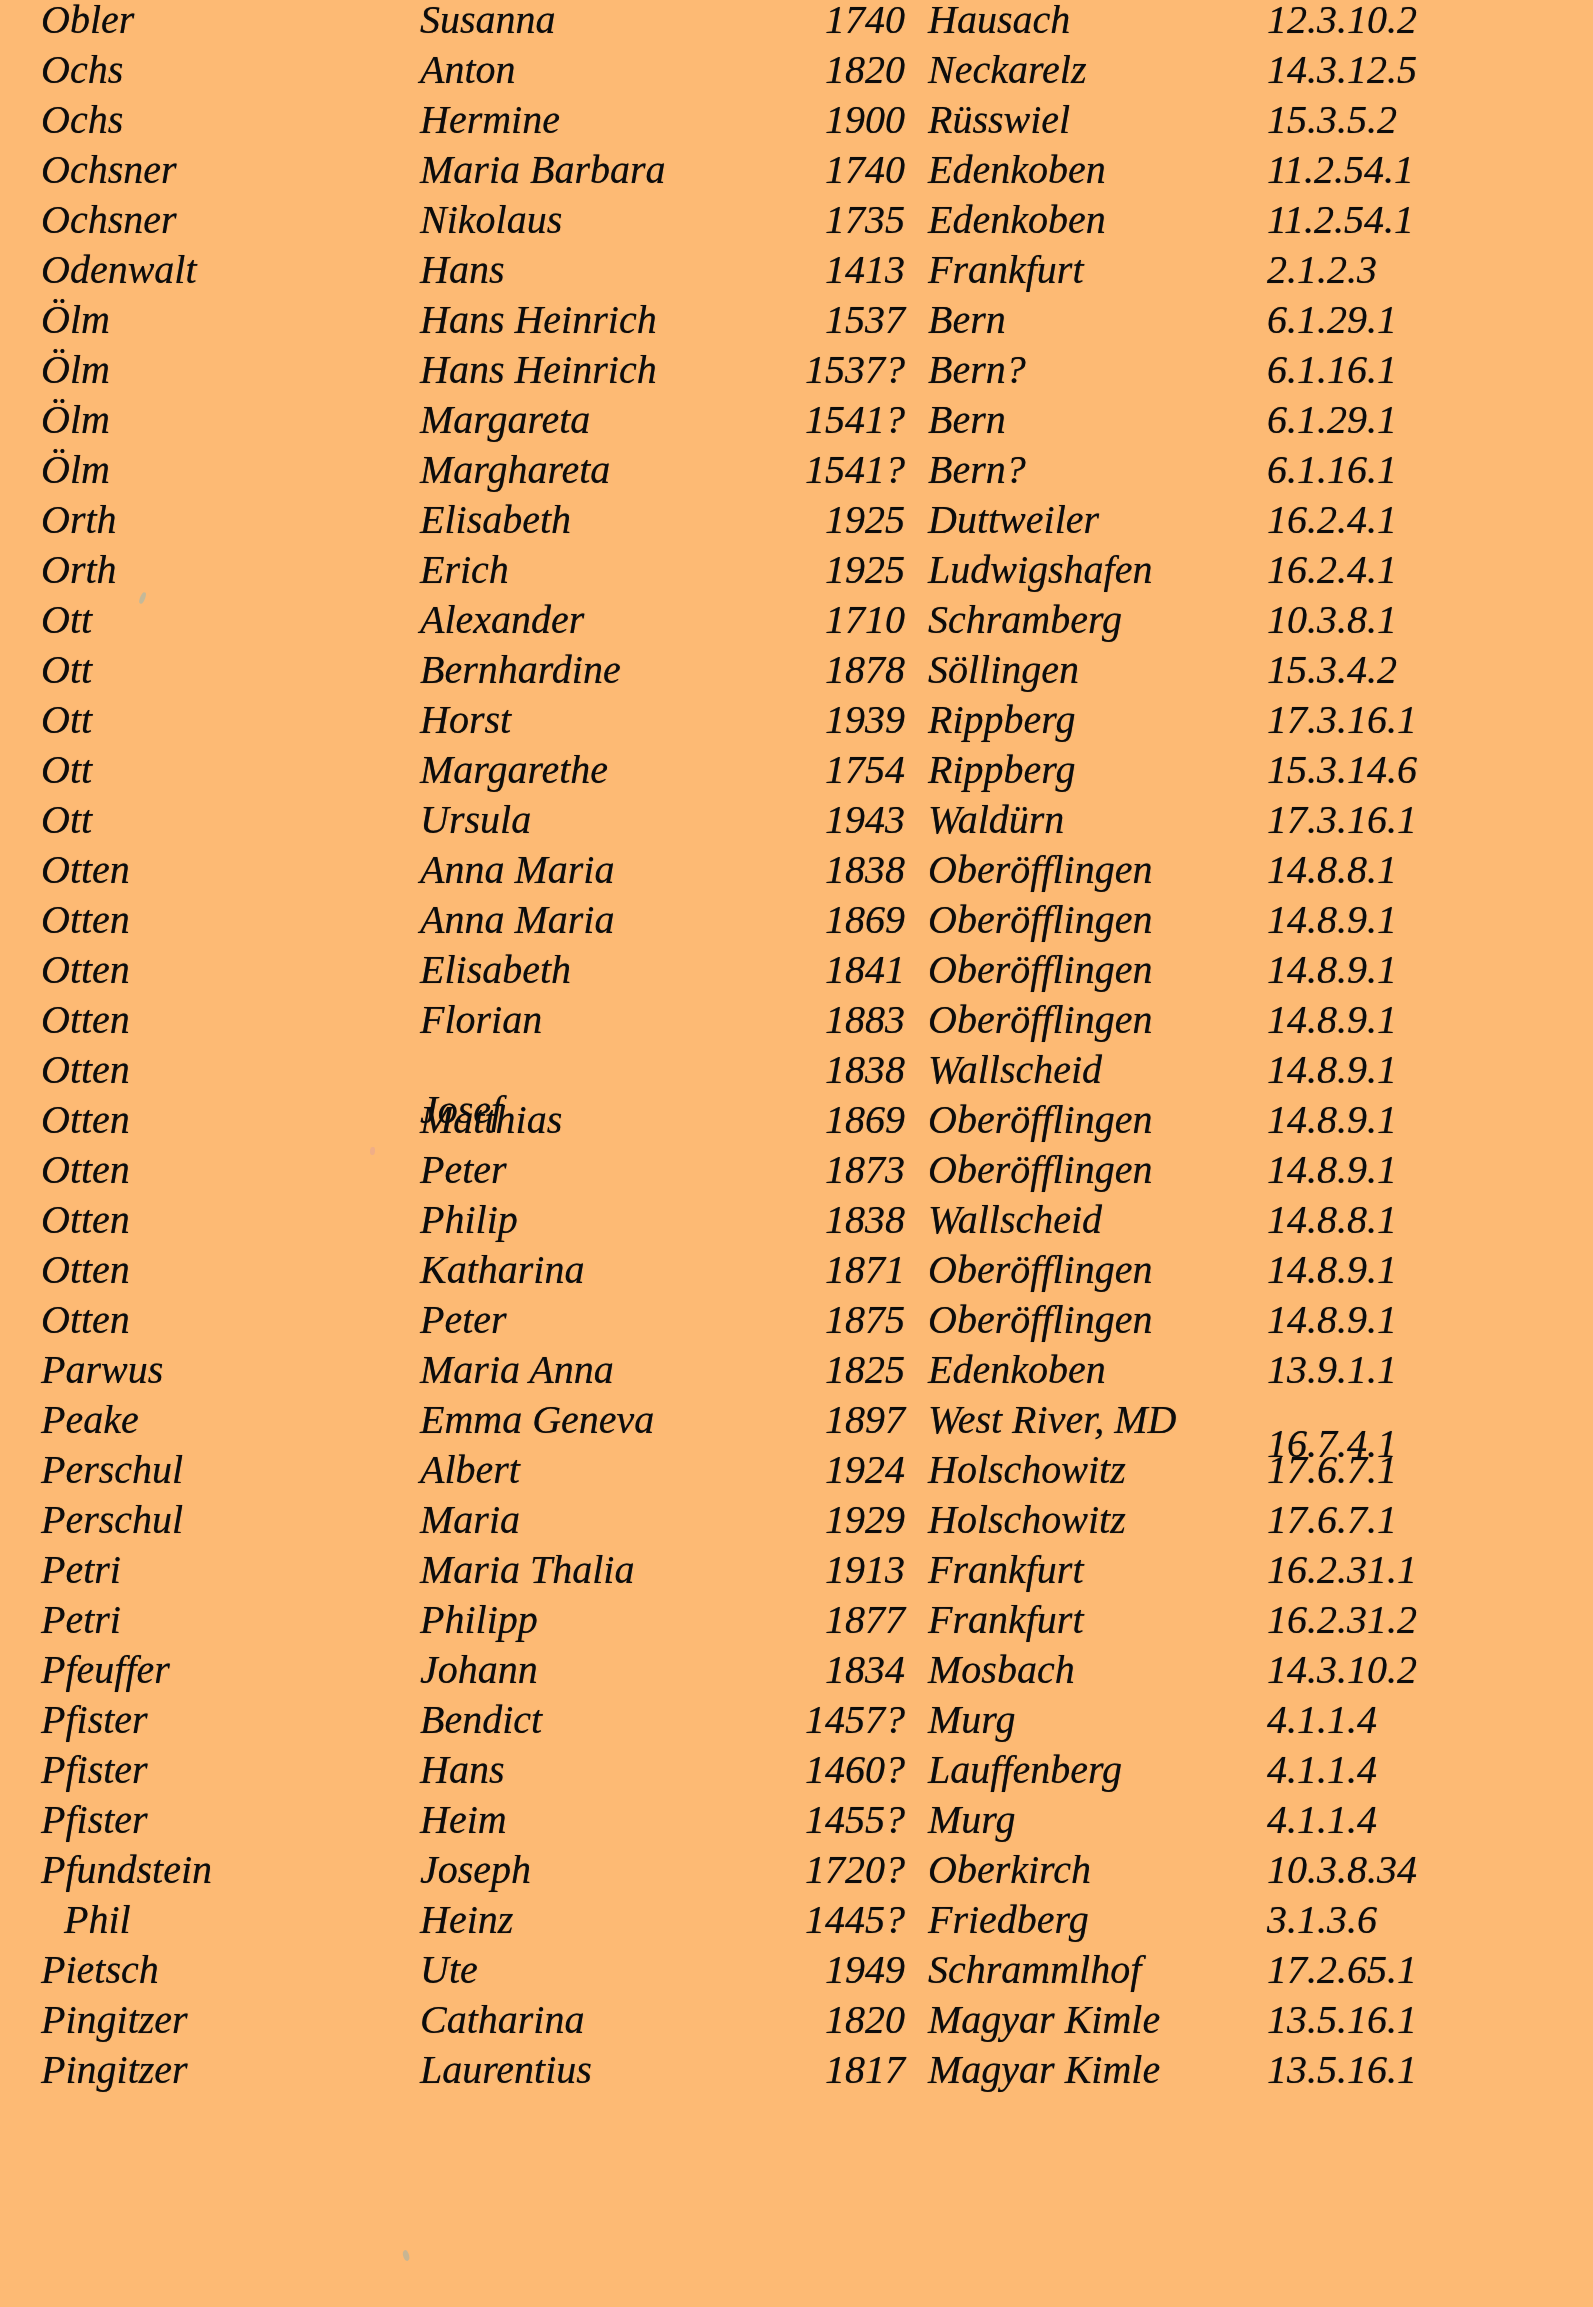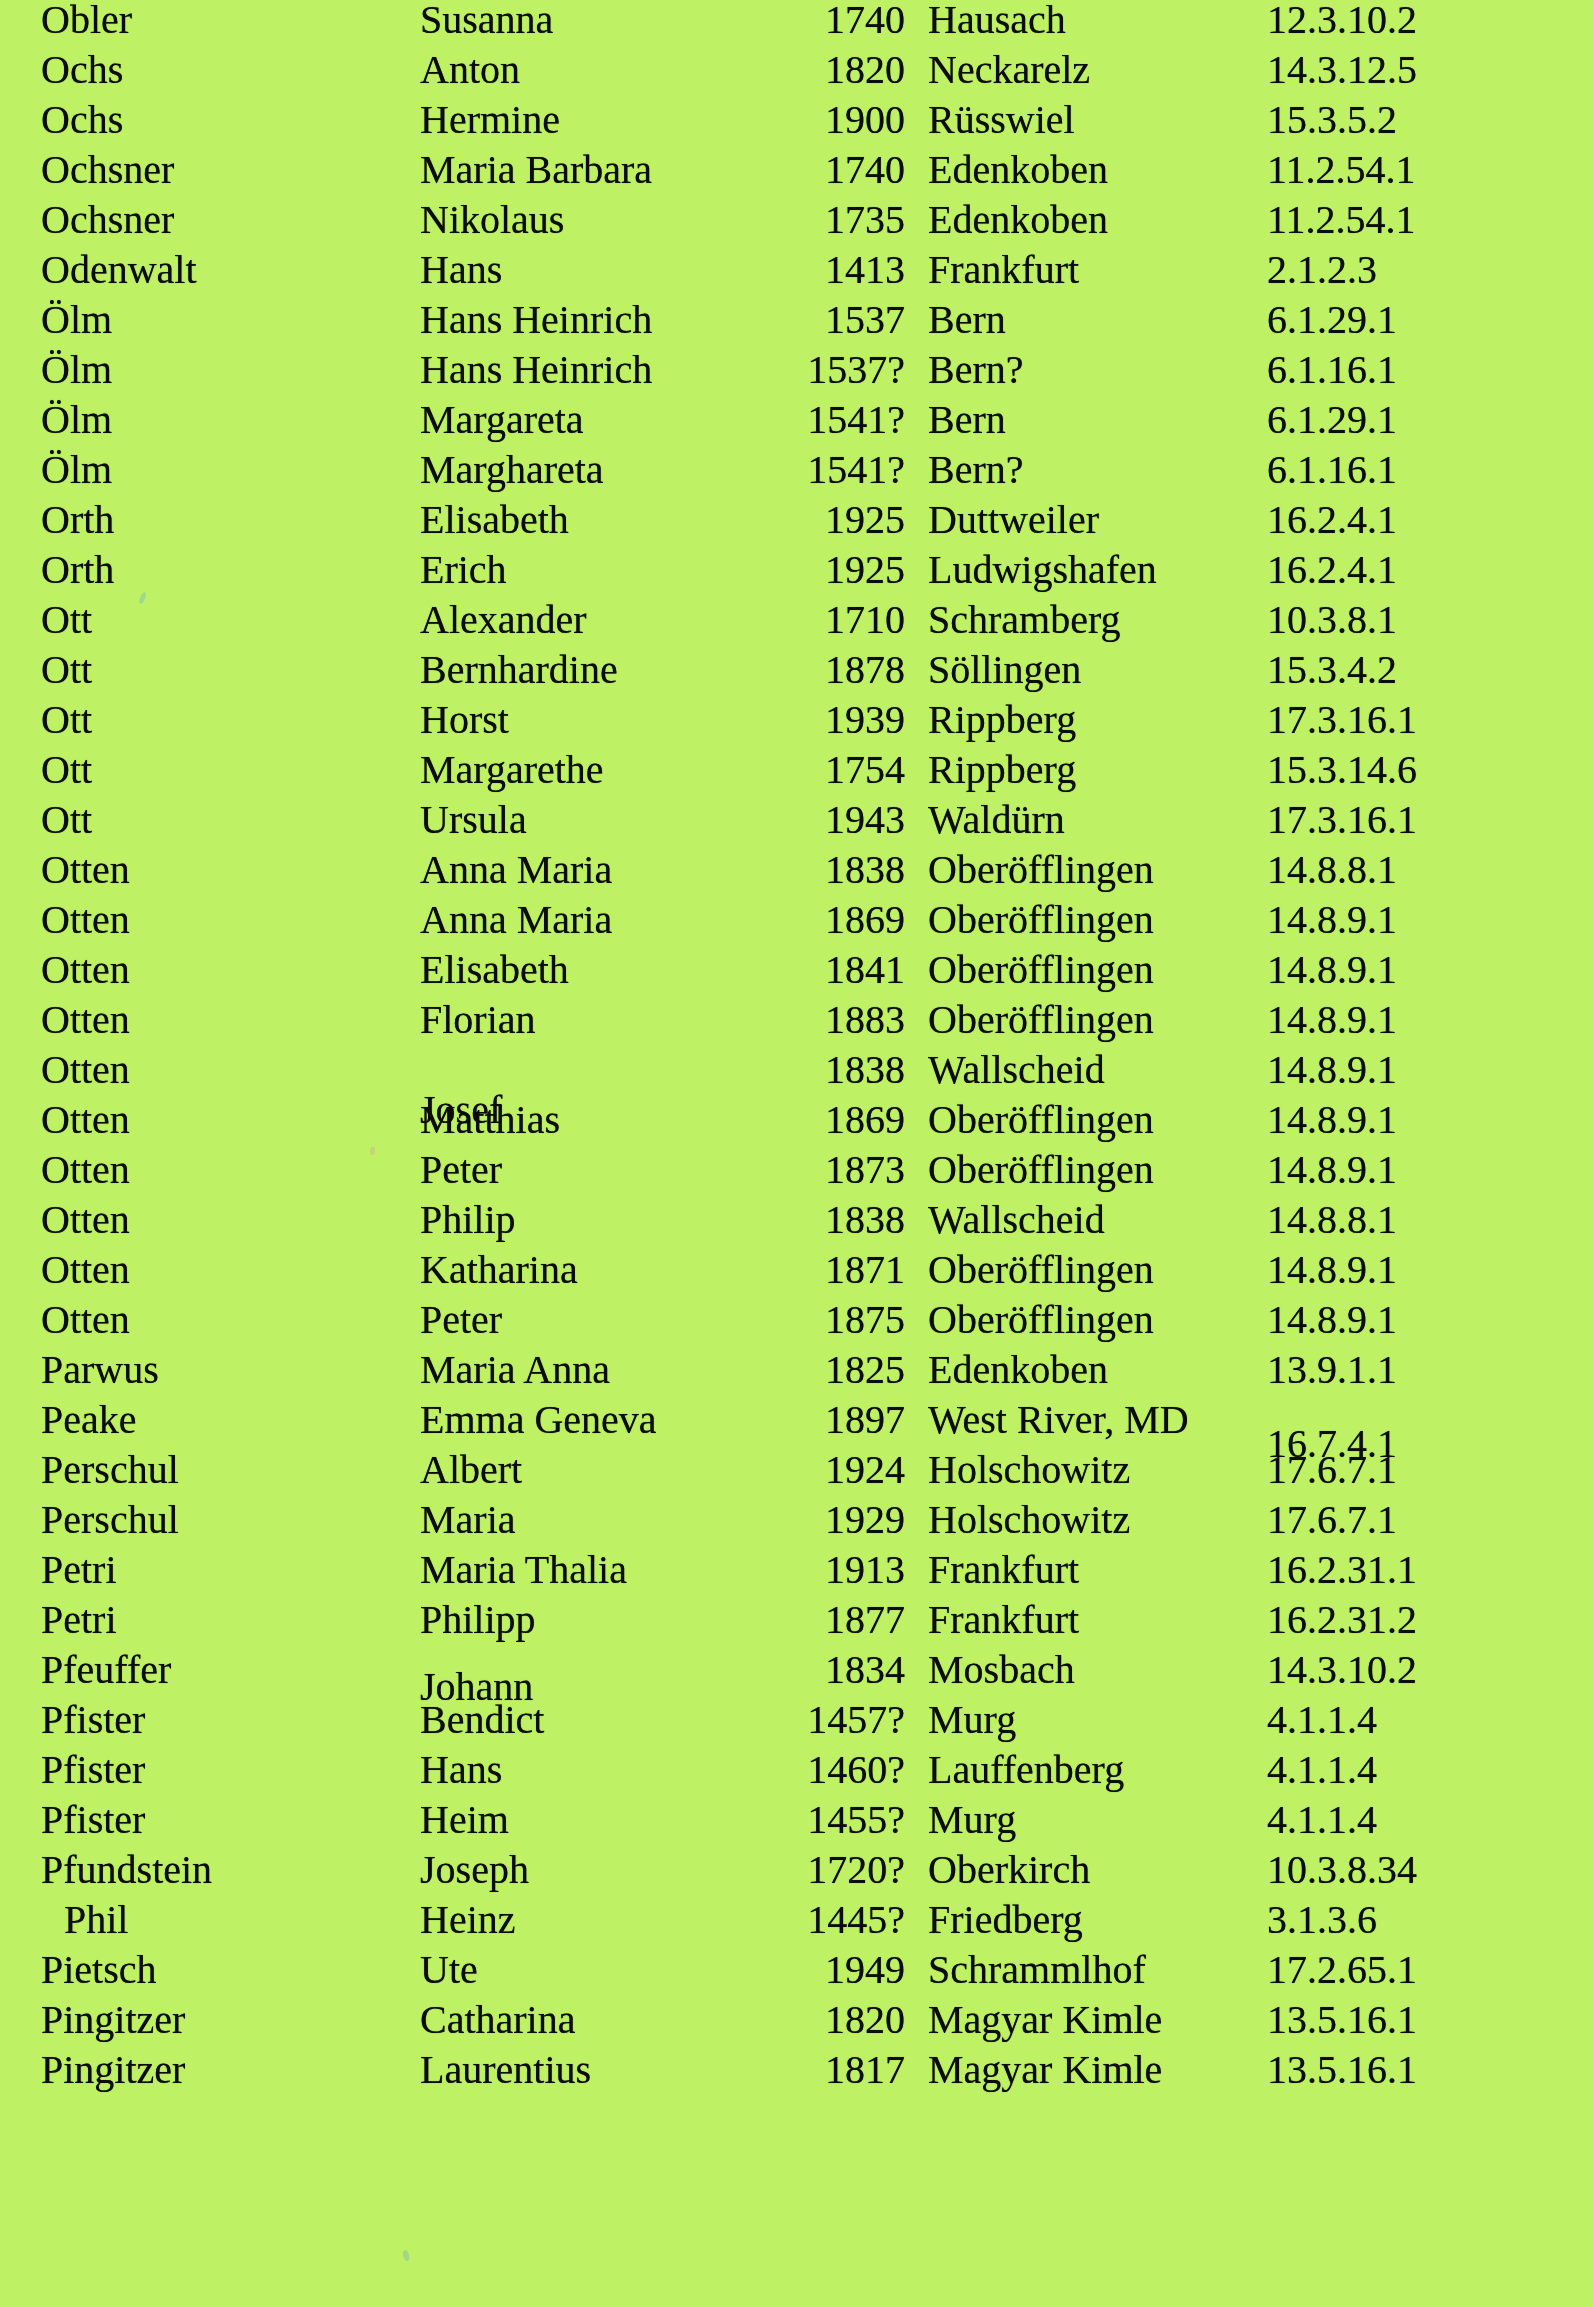--- a/index.html
+++ b/index.html
@@ -48,21 +48,21 @@
     border-radius: 60% 40% 55% 45%;
     pointer-events: none;
   }
   .speck-1 { left: 140px; top: 592px;  width: 4.6px;  height: 12.3px; background: #7fb8c8; opacity: .45; transform: rotate(18deg); }
   .speck-2 { left: 370px; top: 1147px; width: 4.6px;  height: 7.7px; background: #d898a8; opacity: .35; }
   .speck-3 { left: 403px; top: 2250px; width: 6.1px;  height: 10.7px; background: #79aec0; opacity: .4; transform: rotate(-22deg); }
 </style>
 </head>
 <body>
 
-<div class="page" style="background: #bef264;">
+<div class="page" style="background: #fdba74; font-style: italic;">
   <div class="rows" id="rows">
       <div class="row">
         <span class="cell surname" style="color: rgb(12, 12, 12);">Obler</span>
         <span class="cell given" style="color: rgb(12, 12, 12);">Susanna</span>
         <span class="cell year" style="color: rgb(12, 12, 12);">1740</span>
         <span class="cell place" style="color: rgb(12, 12, 12);">Hausach</span>
         <span class="cell ref" style="color: rgb(12, 12, 12);">12.3.10.2</span>
       </div>
       <div class="row">
         <span class="cell surname" style="color: rgb(12, 12, 12);">Ochs</span>
@@ -283,21 +283,21 @@
       </div>
       <div class="row">
         <span class="cell surname" style="color: rgb(12, 12, 12);">Petri</span>
         <span class="cell given" style="color: rgb(12, 12, 12);">Philipp</span>
         <span class="cell year" style="color: rgb(12, 12, 12);">1877</span>
         <span class="cell place" style="color: rgb(12, 12, 12);">Frankfurt</span>
         <span class="cell ref" style="color: rgb(12, 12, 12);">16.2.31.2</span>
       </div>
       <div class="row">
         <span class="cell surname" style="color: rgb(12, 12, 12);">Pfeuffer</span>
-        <span class="cell given" style="color: rgb(12, 12, 12); margin-top: 17px;">Johann</span>
+        <span class="cell given" style="color: rgb(12, 12, 12);">Johann</span>
         <span class="cell year" style="color: rgb(12, 12, 12);">1834</span>
         <span class="cell place" style="color: rgb(12, 12, 12);">Mosbach</span>
         <span class="cell ref" style="color: rgb(12, 12, 12);">14.3.10.2</span>
       </div>
       <div class="row">
         <span class="cell surname" style="color: rgb(12, 12, 12);">Pfister</span>
         <span class="cell given" style="color: rgb(12, 12, 12);">Bendict</span>
         <span class="cell year" style="color: rgb(12, 12, 12);">1457?</span>
         <span class="cell place" style="color: rgb(12, 12, 12);">Murg</span>
         <span class="cell ref" style="color: rgb(12, 12, 12);">4.1.1.4</span>

